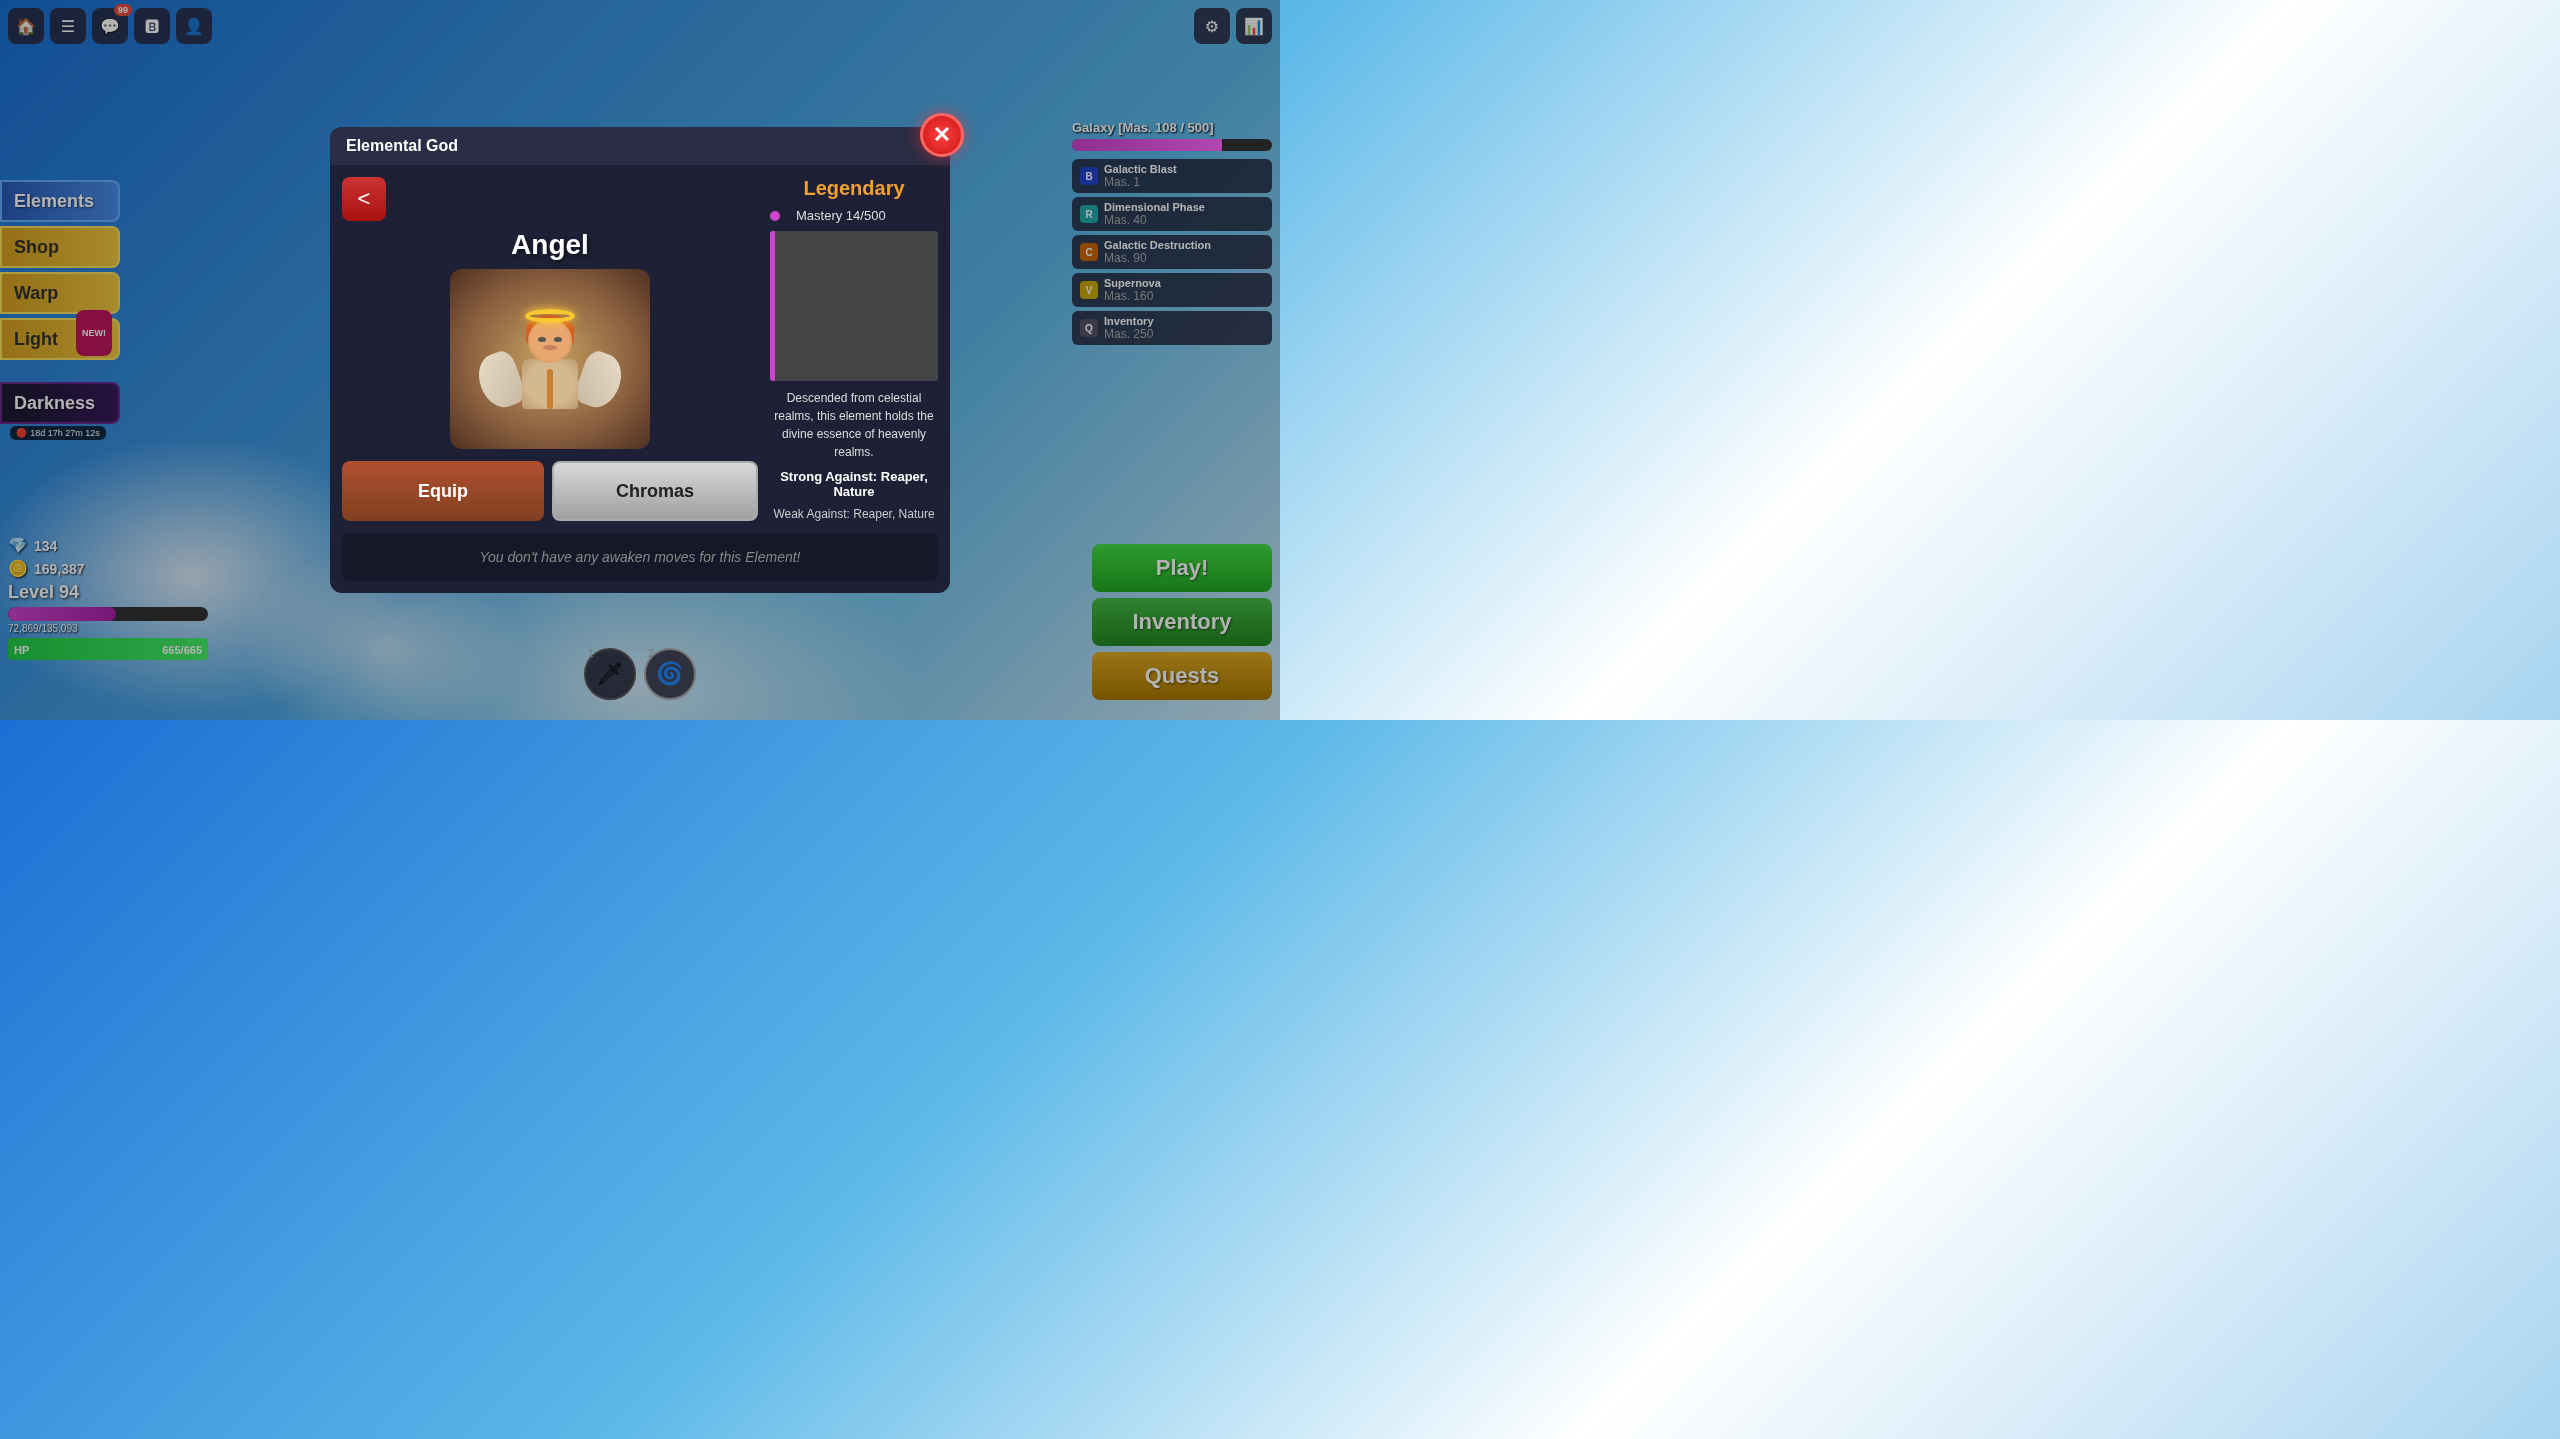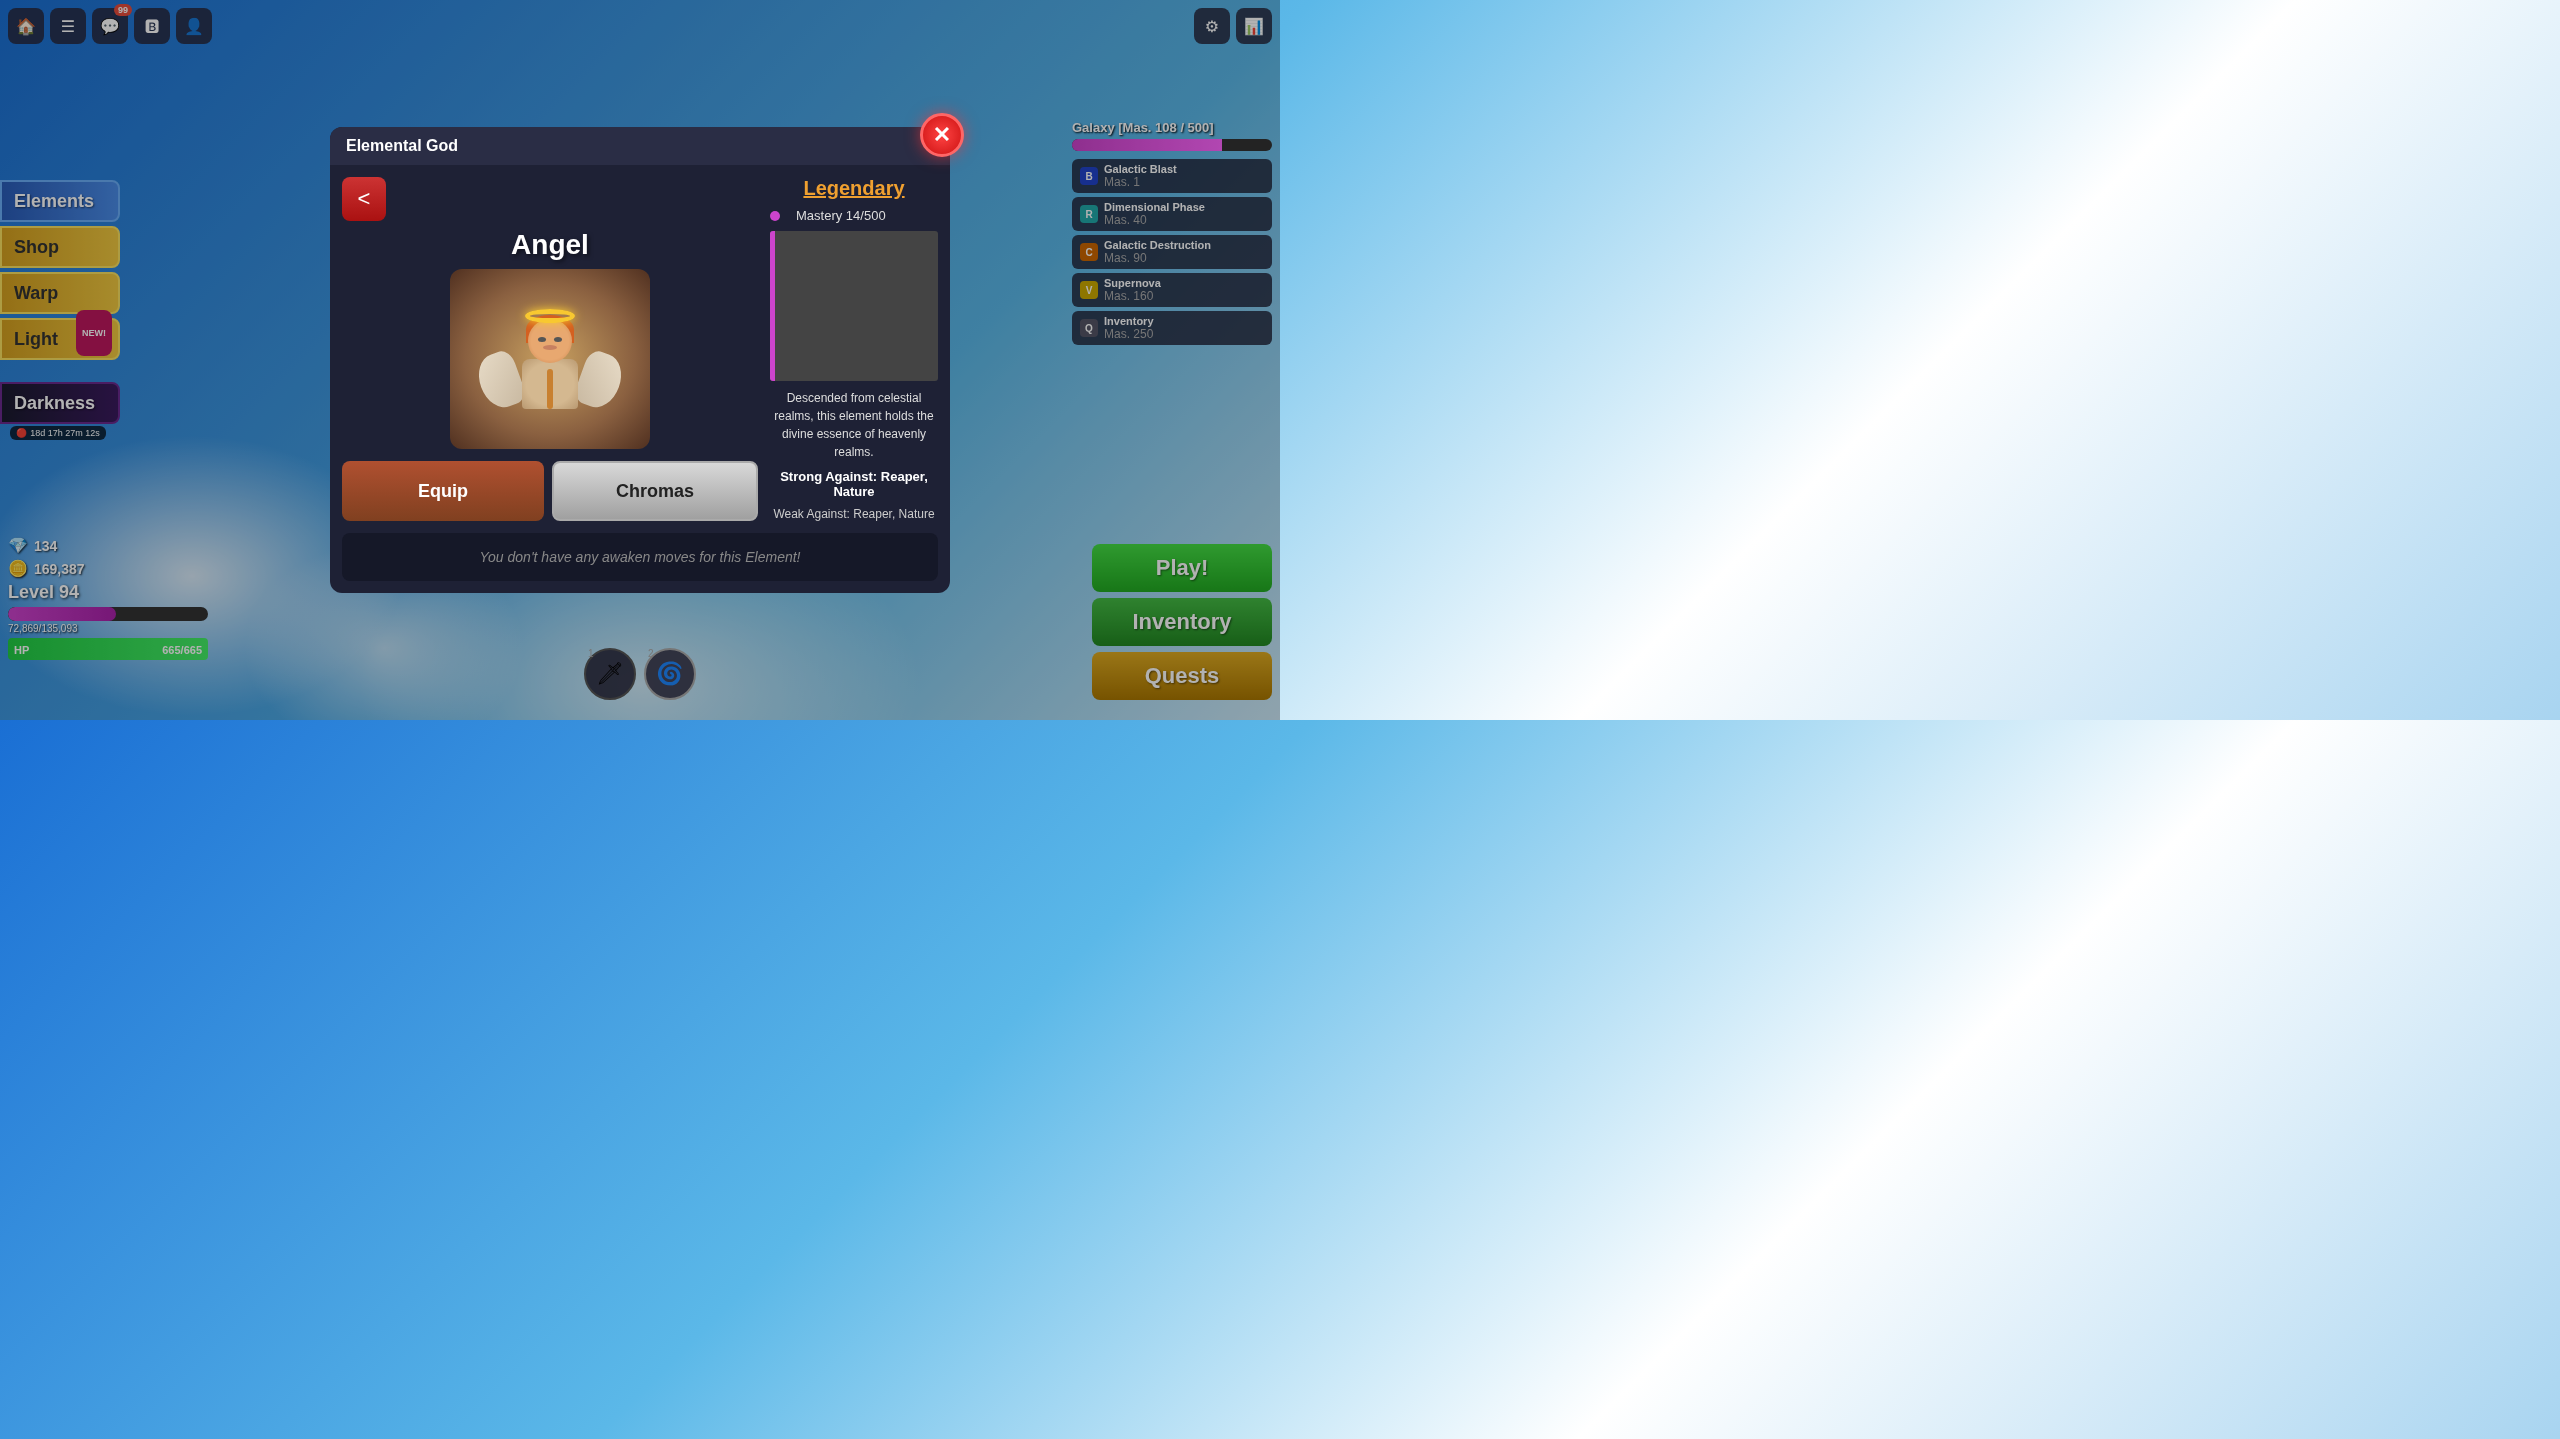--- a/index.html
+++ b/index.html
@@ -504,21 +504,20 @@
       padding-left: 12px;
       display: flex;
       flex-direction: column;
       gap: 8px;
     }
     .rarity-label {
       color: #f0a030;
       font-size: 20px;
       font-weight: bold;
       text-align: center;
-      text-decoration: underline;
     }
     .mastery-row {
       display: flex;
       align-items: center;
       gap: 16px;
       font-size: 13px;
       color: #ddd;
     }
     .mastery-dot {
       width: 10px;

